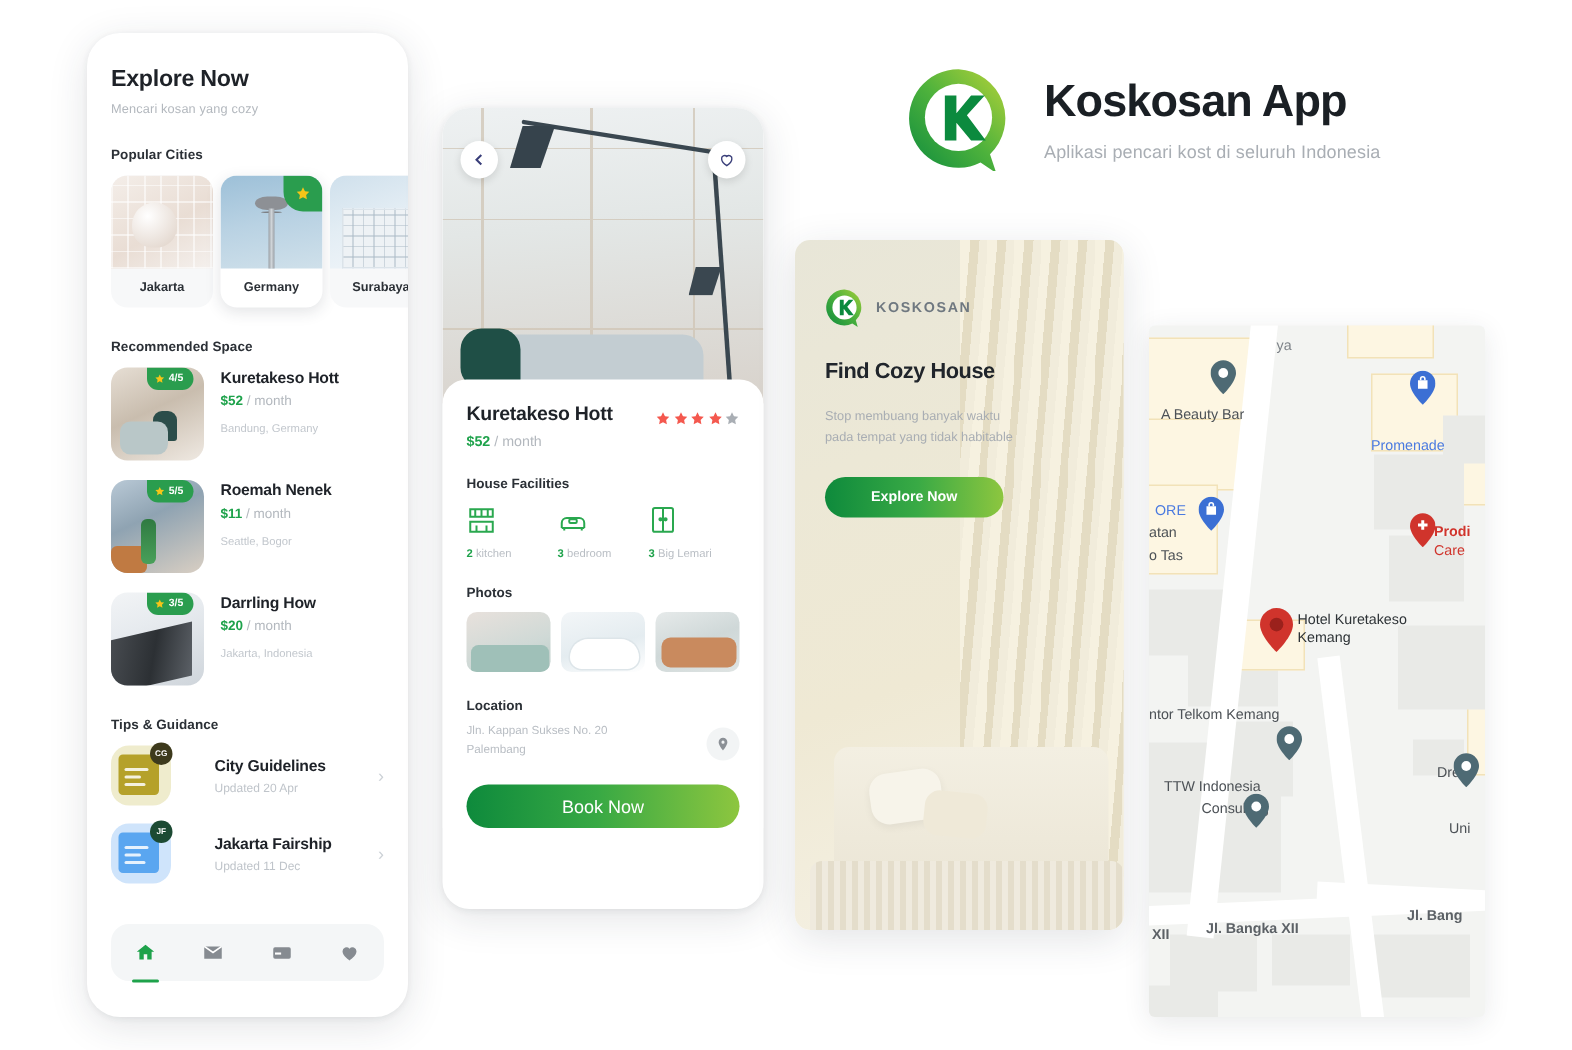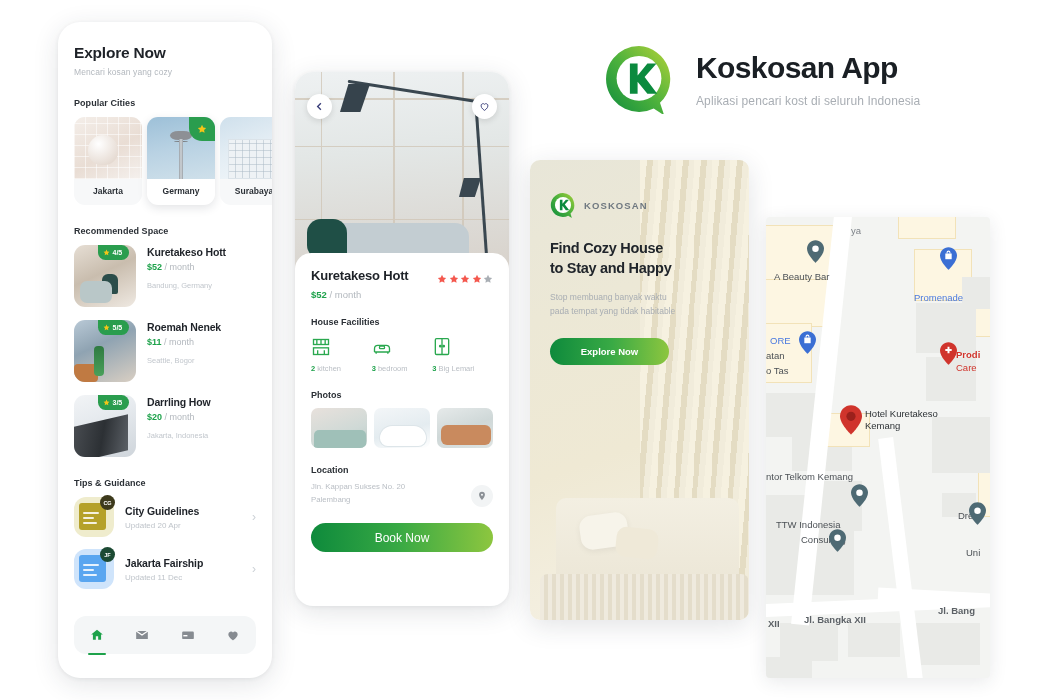--- a/index.html
+++ b/index.html
@@ -78,21 +78,21 @@
   .th-a:after{content:"";position:absolute;left:6px;bottom:4px;width:32px;height:22px;border-radius:7px;background:#b9c7c8;}
   .th-a:before{content:"";position:absolute;left:28px;bottom:13px;width:16px;height:20px;border-radius:6px 6px 2px 2px;background:#2b4d4a;}
   .th-b{background:linear-gradient(155deg,#b9c9d6,#8fa3b2 40%,#d9cfc3);}
   .th-b:after{content:"";position:absolute;left:20px;bottom:6px;width:10px;height:30px;background:linear-gradient(180deg,#2f7a41,#49a05a);border-radius:4px;}
   .th-b:before{content:"";position:absolute;left:0;bottom:0;width:24px;height:18px;background:#c07a42;border-radius:4px;}
   .th-c{background:linear-gradient(160deg,#f2f4f6 0%,#e7ebef 35%,#cfd5db 100%);}
   .th-c:after{content:"";position:absolute;left:-4px;bottom:0;width:58px;height:36px;
     background:linear-gradient(100deg,#4b4f54 0%,#2c3034 55%,#5b6066 100%);transform:skewY(-13deg);}
 
   
-  .tip { display:flex; align-items:center; gap:11px; margin-bottom:12px; }
+  .tip { display:flex; align-items:center; gap:29px; margin-bottom:12px; }
   .tip-icon { width:40px; height:40px; flex:0 0 40px; border-radius:12px; position:relative; }
   .tip-icon .doc { position:absolute; left:5px; top:6px; width:27px; height:27px; border-radius:3px; }
   .tip-icon .doc i { position:absolute; left:4px; height:2.2px; border-radius:2px; background:rgba(255,255,255,.85); display:block;}
   .tip-badge {
     position:absolute; right:-1px; top:-2px; width:15px; height:15px; border-radius:50%;
     display:flex; align-items:center; justify-content:center;
     font-size:5.5px; font-weight:bold; color:#fff;
   }
   .tip-name { font-size:10.5px; font-weight:bold; color:#1e2228; letter-spacing:-.15px;}
   .tip-upd { font-size:8px; color:#bfc4ca; margin-top:4px;}
@@ -510,21 +510,20 @@
               </defs>
             <path d="M50 4a46 46 0 1020 87l14 9-5-17A46 46 0 0050 4z" fill="url(#g1)"></path>
             <circle cx="50" cy="50" r="31" fill="#fff"></circle>
             <path d="M38 30h10v15l13-15h12L57 48l17 22H61L48 53v17H38z" fill="#0b8a3e"></path>
           </svg>
         </div>
         <div class="logo-word">KOSKOSAN</div>
       </div>
       <div class="p3-head">
         <div>Find Cozy House</div>
-        <div>to Stay and Happy</div>
       </div>
       <div class="p3-sub">
         <div>Stop membuang banyak waktu</div>
         <div>pada tempat yang tidak habitable</div>
       </div>
       <button class="p3-btn">Explore Now</button>
     </div>
   </div>
 
   <div class="header">

